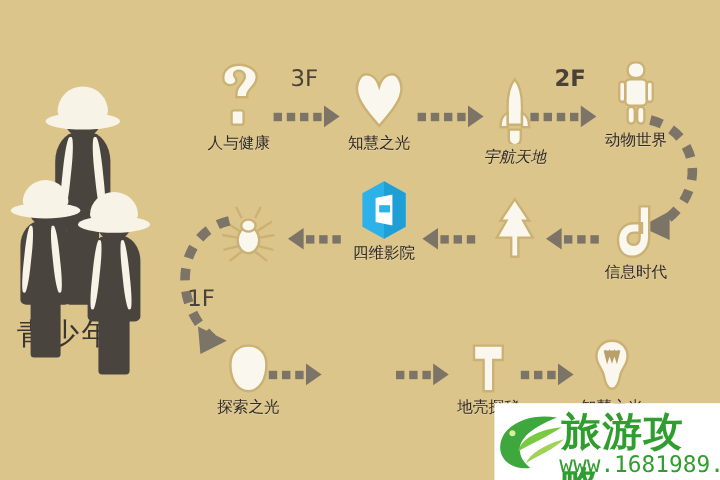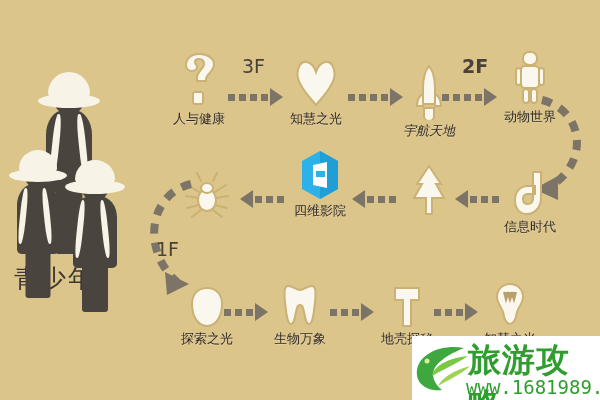--- a/index.html
+++ b/index.html
@@ -416,28 +416,20 @@
 
   <div class="arrow right" style="left:224px; top:305px;">
     <div class="dashes">
       <div class="dash"></div>
         <div class="dash"></div>
         <div class="dash"></div>
     </div>
     <div class="tip"></div>
   </div>
 
-  <div class="node" style="left:261px; top:272px;">
-    <div class="glyph">
-      <svg class="ico" width="36" height="46" viewBox="0 0 36 46">
-        <path class="fill" d="M6 4 C2 4 2 12 3 20 C4 30 5 42 9 42 C13 42 13 32 15 26 C16 22 20 22 21 26 C23 32 23 42 27 42 C31 42 32 30 33 20 C34 12 34 4 30 4 C25 4 22 8 18 8 C14 8 11 4 6 4 Z"></path>
-      </svg>
-    </div>
-    <div class="label">生物万象</div>
-  </div>
 
   <div class="arrow right" style="left:330px; top:305px;">
     <div class="dashes">
       <div class="dash"></div>
         <div class="dash"></div>
         <div class="dash"></div>
     </div>
     <div class="tip"></div>
   </div>
 

